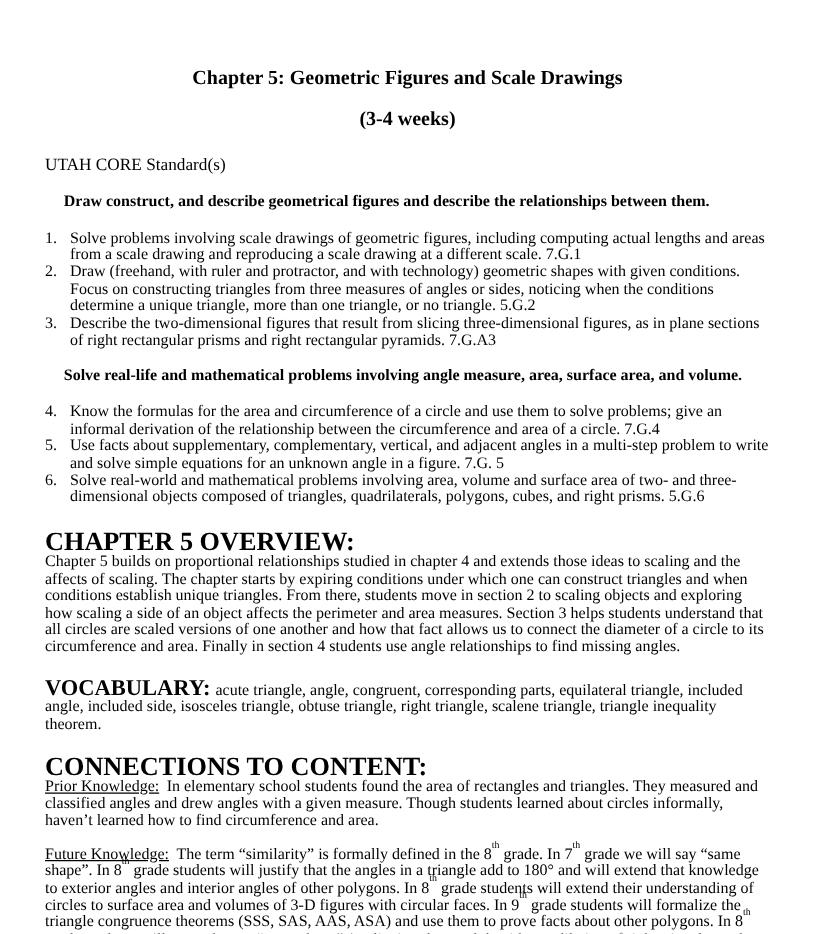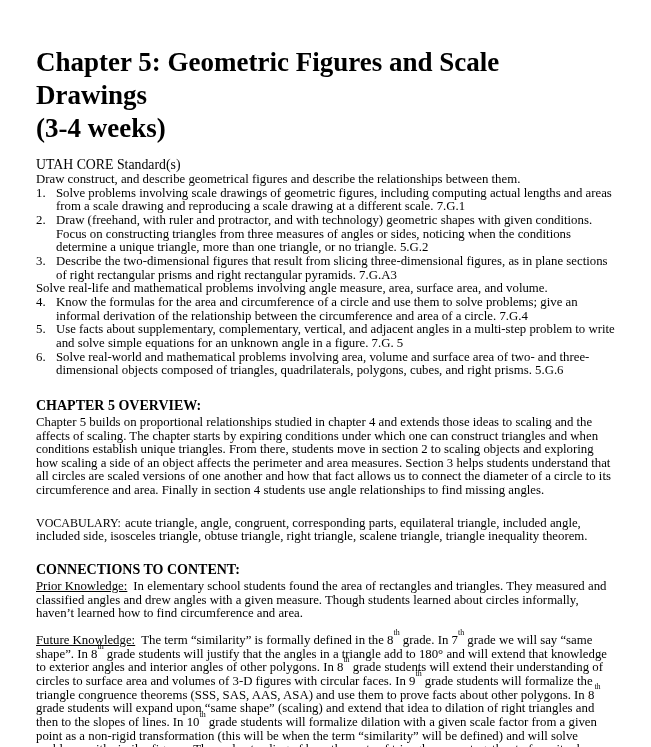--- a/index.html
+++ b/index.html
@@ -1,32 +1,32 @@
 <!DOCTYPE html>
 <html><head>
 <meta charset="utf-8">
 <style>
   html,body{margin:0;padding:0;background:#fff;}
   .page{
     width:651px;height:747px;overflow:hidden;background:#fff;color:#000;
     box-sizing:border-box;padding:46px 35px 0 36px;
     font-family:"Liberation Serif","DejaVu Serif",serif;
   }
-  .title{font-size:27px;line-height:33px;font-weight:bold;margin:0 0 12px 0;}
+  .title{font-size:16px;line-height:33px;font-weight:bold;margin:0 0 12px 0;text-align:center;}
   .h-std{font-size:13.8px;line-height:16px;font-weight:normal;margin:0;}
   .par,.bold-par,.li{font-size:12.8px;line-height:13.65px;}
-  .bold-par{font-weight:normal;margin:0;}
+  .bold-par{font-weight:bold;margin:15px;}
   .par{margin:0;}
   .olist{margin:0;}
   .li{display:flex;}
   .num{flex:0 0 20px;}
   .txt{flex:1;}
-  .h-big{font-size:14px;line-height:18px;font-weight:bold;margin:19px 0 1px 0;}
+  .h-big{font-size:21px;line-height:18px;font-weight:bold;margin:19px 0 1px 0;}
   .vocab-par{margin-top:19px;}
-  .vhead{font-size:12px;font-weight:normal;padding-right:4px;}
+  .vhead{font-size:18px;font-weight:bold;padding-right:4px;}
   .conn-head{margin-top:17px;}
   .lead{text-decoration:underline;margin-right:6px;}
   .future-par{margin-top:13px;}
   sup{font-size:0.62em;line-height:0;position:relative;top:-0.5em;text-align:center;}
 </style>
 </head>
 <body>
 
 <div class="page">
 

